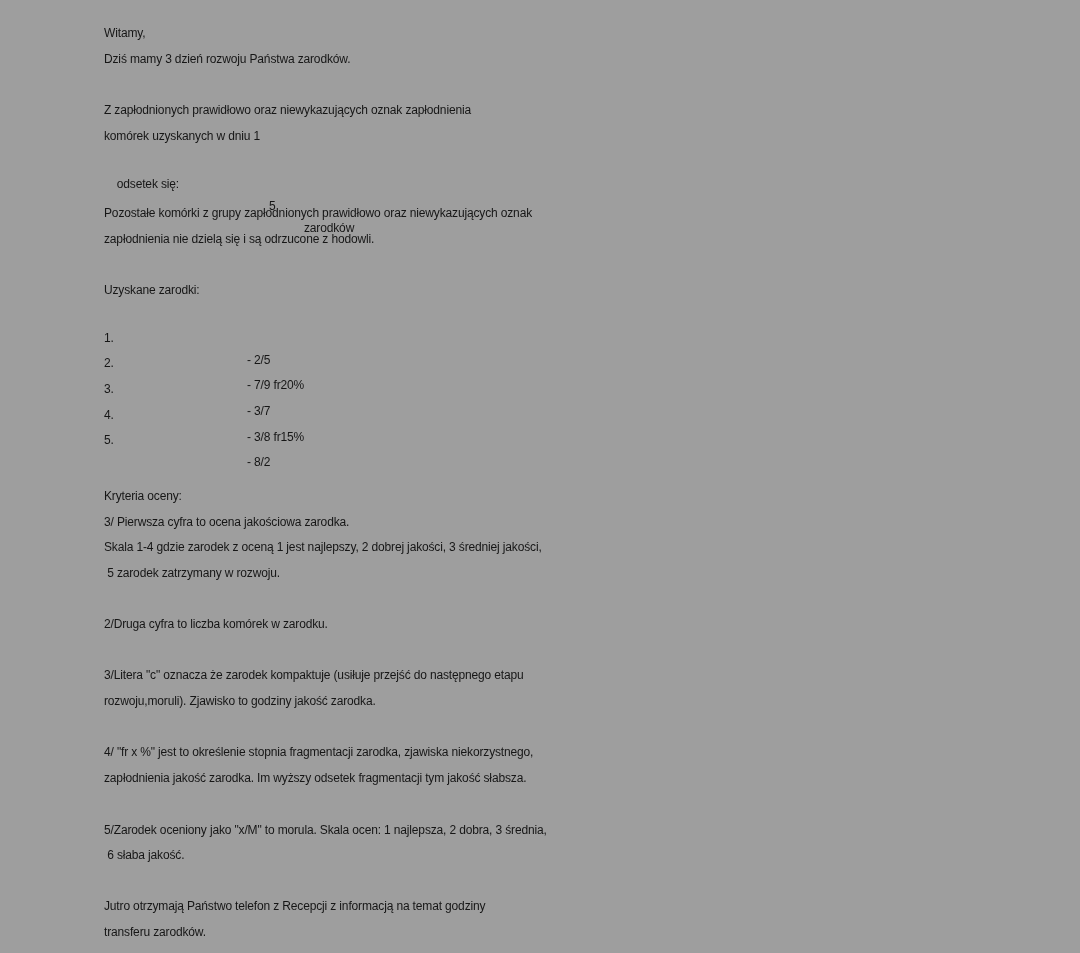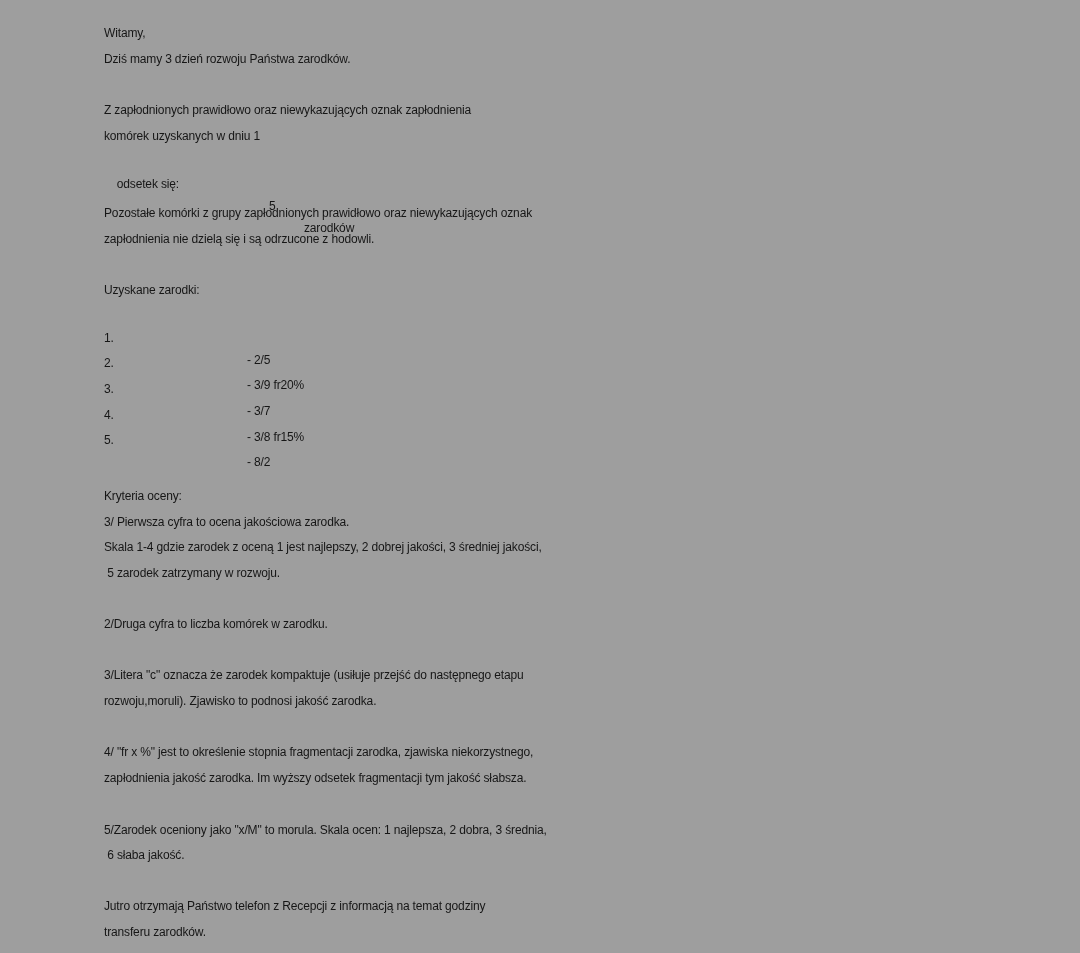--- a/index.html
+++ b/index.html
@@ -34,21 +34,21 @@
   <div class="line" style="top:182px">Pozostałe komórki z grupy zapłodnionych prawidłowo oraz niewykazujących oznak</div>
   <div class="line" style="top:208px">zapłodnienia nie dzielą się i są odrzucone z hodowli.</div>
 
   <div class="line" style="top:259px">Uzyskane zarodki:</div>
   <div class="line" style="top:285px; width:300px">
     <span class="num">1.</span>
     <span class="val">- 2/5</span>
   </div>
   <div class="line" style="top:310px; width:300px">
     <span class="num">2.</span>
-    <span class="val">- 3/9 fr20%</span>
+    <span class="val">- 7/9 fr20%</span>
   </div>
   <div class="line" style="top:336px; width:300px">
     <span class="num">3.</span>
     <span class="val">- 3/7</span>
   </div>
   <div class="line" style="top:362px; width:300px">
     <span class="num">4.</span>
     <span class="val">- 3/8 fr15%</span>
   </div>
   <div class="line" style="top:387px; width:300px">
@@ -57,21 +57,21 @@
   </div>
 
   <div class="line" style="top:465px">Kryteria oceny:</div>
   <div class="line" style="top:491px">3/ Pierwsza cyfra to ocena jakościowa zarodka.</div>
   <div class="line" style="top:516px">Skala 1-4 gdzie zarodek z oceną 1 jest najlepszy, 2 dobrej jakości, 3 średniej jakości,</div>
   <div class="line" style="top:542px"> 5 zarodek zatrzymany w rozwoju.</div>
 
   <div class="line" style="top:593px">2/Druga cyfra to liczba komórek w zarodku.</div>
 
   <div class="line" style="top:644px">3/Litera "c" oznacza że zarodek kompaktuje (usiłuje przejść do następnego etapu</div>
-  <div class="line" style="top:670px">rozwoju,moruli). Zjawisko to podnosi jakość zarodka.</div>
+  <div class="line" style="top:670px">rozwoju,moruli). Zjawisko to godziny jakość zarodka.</div>
 
   <div class="line" style="top:721px">4/ "fr x %" jest to określenie stopnia fragmentacji zarodka, zjawiska niekorzystnego,</div>
   <div class="line" style="top:747px">zapłodnienia jakość zarodka. Im wyższy odsetek fragmentacji tym jakość słabsza.</div>
 
   <div class="line" style="top:799px">5/Zarodek oceniony jako "x/M" to morula. Skala ocen: 1 najlepsza, 2 dobra, 3 średnia,</div>
   <div class="line" style="top:824px"> 6 słaba jakość.</div>
 
   <div class="line" style="top:875px">Jutro otrzymają Państwo telefon z Recepcji z informacją na temat godziny</div>
   <div class="line" style="top:901px">transferu zarodków.</div>
 </div>

